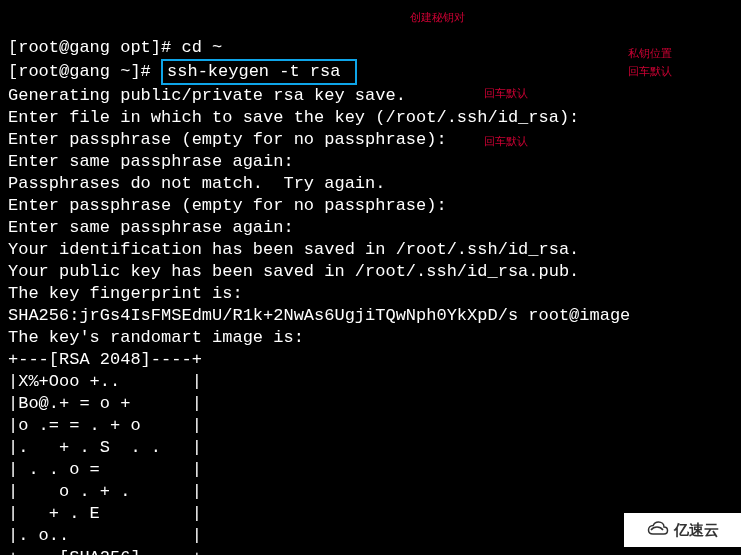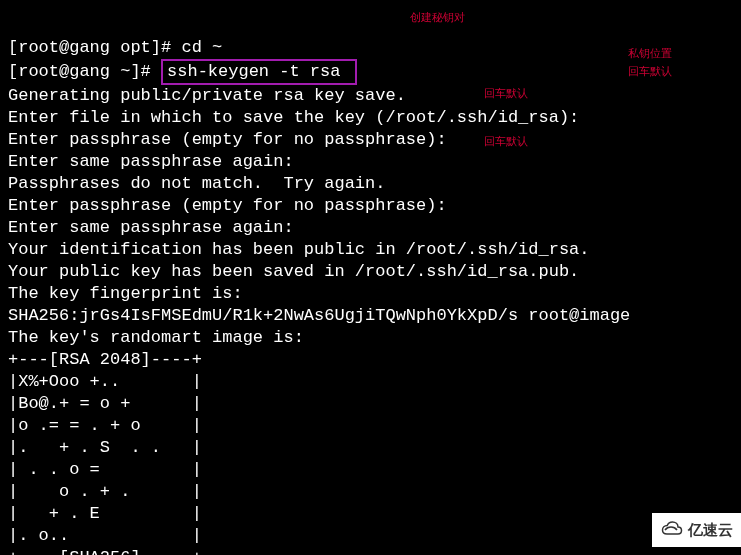--- a/index.html
+++ b/index.html
@@ -21,36 +21,36 @@
     .terminal {
       padding: 16px 8px;
       position: relative;
       margin-top: 21px;
     }
     .line {
       white-space: pre;
       position: relative;
     }
     .command-highlight {
-      border: 2px solid #a21caf;
+      border: 2px solid #0ea5e9;
       padding: 0 4px;
       display: inline-block;
     }
     .annotation {
       position: absolute;
       color: #cc0033;
       font-family: "SimSun", "宋体", serif;
       font-size: 11px;
     }
     .watermark {
       position: absolute;
       bottom: 8px;
       right: 0;
       background: #fff;
-      padding: 6px 8px;
+      padding: 6px 22px;
       display: flex;
       align-items: center;
       gap: 4px;
     }
     .watermark-icon {
       width: 24px;
       height: 20px;
     }
     .watermark-text {
       color: #333;
@@ -65,21 +65,21 @@
 <div class="terminal">
   <div class="line"><span>[root@gang opt]# cd ~</span></div>
   <div class="line"><span>[root@gang ~]# </span><span class="command-highlight">ssh-keygen -t rsa </span></div>
   <div class="line">Generating public/private rsa key save.</div>
   <div class="line">Enter file in which to save the key (/root/.ssh/id_rsa):</div>
   <div class="line">Enter passphrase (empty for no passphrase):</div>
   <div class="line">Enter same passphrase again:</div>
   <div class="line">Passphrases do not match.  Try again.</div>
   <div class="line">Enter passphrase (empty for no passphrase):</div>
   <div class="line">Enter same passphrase again:</div>
-  <div class="line">Your identification has been public in /root/.ssh/id_rsa.</div>
+  <div class="line">Your identification has been saved in /root/.ssh/id_rsa.</div>
   <div class="line">Your public key has been saved in /root/.ssh/id_rsa.pub.</div>
   <div class="line">The key fingerprint is:</div>
   <div class="line">SHA256:jrGs4IsFMSEdmU/R1k+2NwAs6UgjiTQwNph0YkXpD/s root@image</div>
   <div class="line">The key's randomart image is:</div>
   <div class="line">+---[RSA 2048]----+</div>
   <div class="line">|X%+Ooo +..       |</div>
   <div class="line">|Bo@.+ = o +      |</div>
   <div class="line">|o .= = . + o     |</div>
   <div class="line">|.   + . S  . .   |</div>
   <div class="line">| . . o =         |</div>

